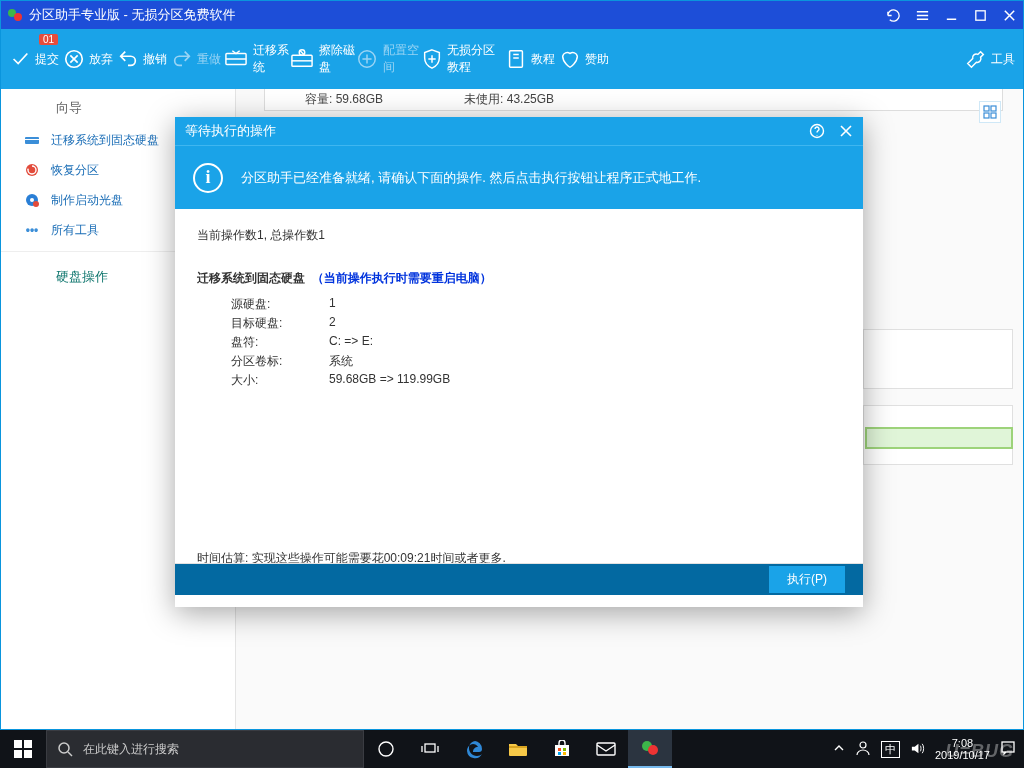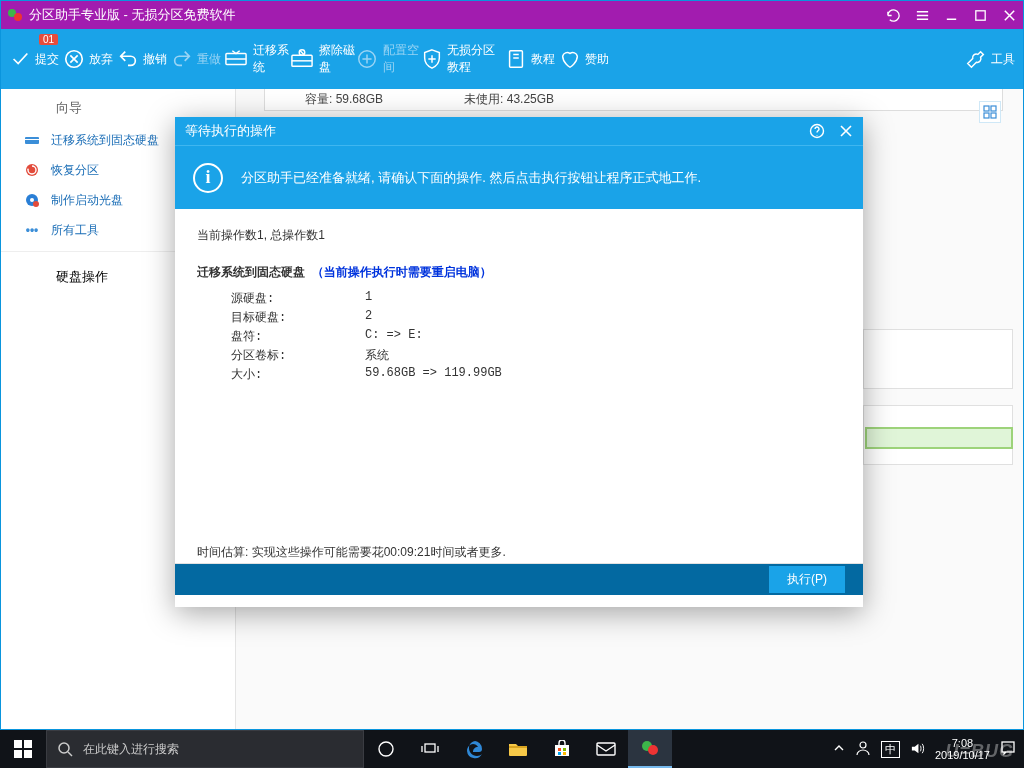--- a/index.html
+++ b/index.html
@@ -14,21 +14,21 @@
 }
 .app-window {
   position: absolute;
   top: 0; left: 0; right: 0; bottom: 38px;
   background: #fff;
   border: 1px solid #0a95dd;
 }
 
 .title-bar {
   height: 28px;
-  background: #a21caf;
+  background: #1d4ed8;
   display: flex;
   align-items: center;
   color: #fff;
   padding: 0 6px;
 }
 .title-icon {
   width: 16px; height: 16px;
   display: inline-block;
   margin-right: 6px;
 }
@@ -174,25 +174,25 @@
   font-size: 18px; font-weight: bold; font-family: Georgia, serif;
 }
 .modal-body {
   padding: 18px 22px 10px;
   background: #fff;
   height: calc(100% - 28px - 64px - 44px);
   font-size: 12px;
   color: #333;
   overflow: hidden;
 }
-.op-summary { margin-bottom: 20px; }
+.op-summary { margin-bottom: 26px; }
 .op-heading { margin-bottom: 8px; }
 .op-heading b { font-weight: bold; }
 .op-heading .warn { color: #0033dd; font-weight: bold; }
-.op-detail-row { display: flex; padding: 1px 0 1px 34px; font-family: Liberation Mono, monospace; gap: 36px; }
+.op-detail-row { display: flex; padding: 1px 0 1px 34px; font-family: Liberation Sans, sans-serif; }
 .op-detail-row .lbl { width: 98px; }
 .op-detail-row .val { }
 .time-est { margin-top: 160px; }
 .modal-footer {
   height: 32px;
   background: #0369a1;
   border-top: 1px solid #e2e2e2;
   display: flex;
   align-items: center;
   justify-content: flex-end;
@@ -436,21 +436,21 @@
         <span>制作启动光盘</span>
       </div>
 
       <div class="sidebar-item">
         <span class="sicon" style="color:#3b8ed8;font-weight:bold;">•••</span>
         <span>所有工具</span>
         <span class="chev">⌄</span>
       </div>
 
       <div class="sidebar-divider"></div>
-      <div class="sidebar-section-title" style="color:#000000">硬盘操作</div>
+      <div class="sidebar-section-title" style="color:#0f766e">硬盘操作</div>
     </div>
 
     <div class="content-area">
       <div class="bg-box">
         <span>容量: 59.68GB</span>
         <span>未使用: 43.25GB</span>
       </div>
       <div class="view-icon">
         <svg width="14" height="14" viewBox="0 0 14 14" fill="none" stroke="#3b8ed8" stroke-width="1.2">
             <rect x="1" y="1" width="5" height="5"></rect>

